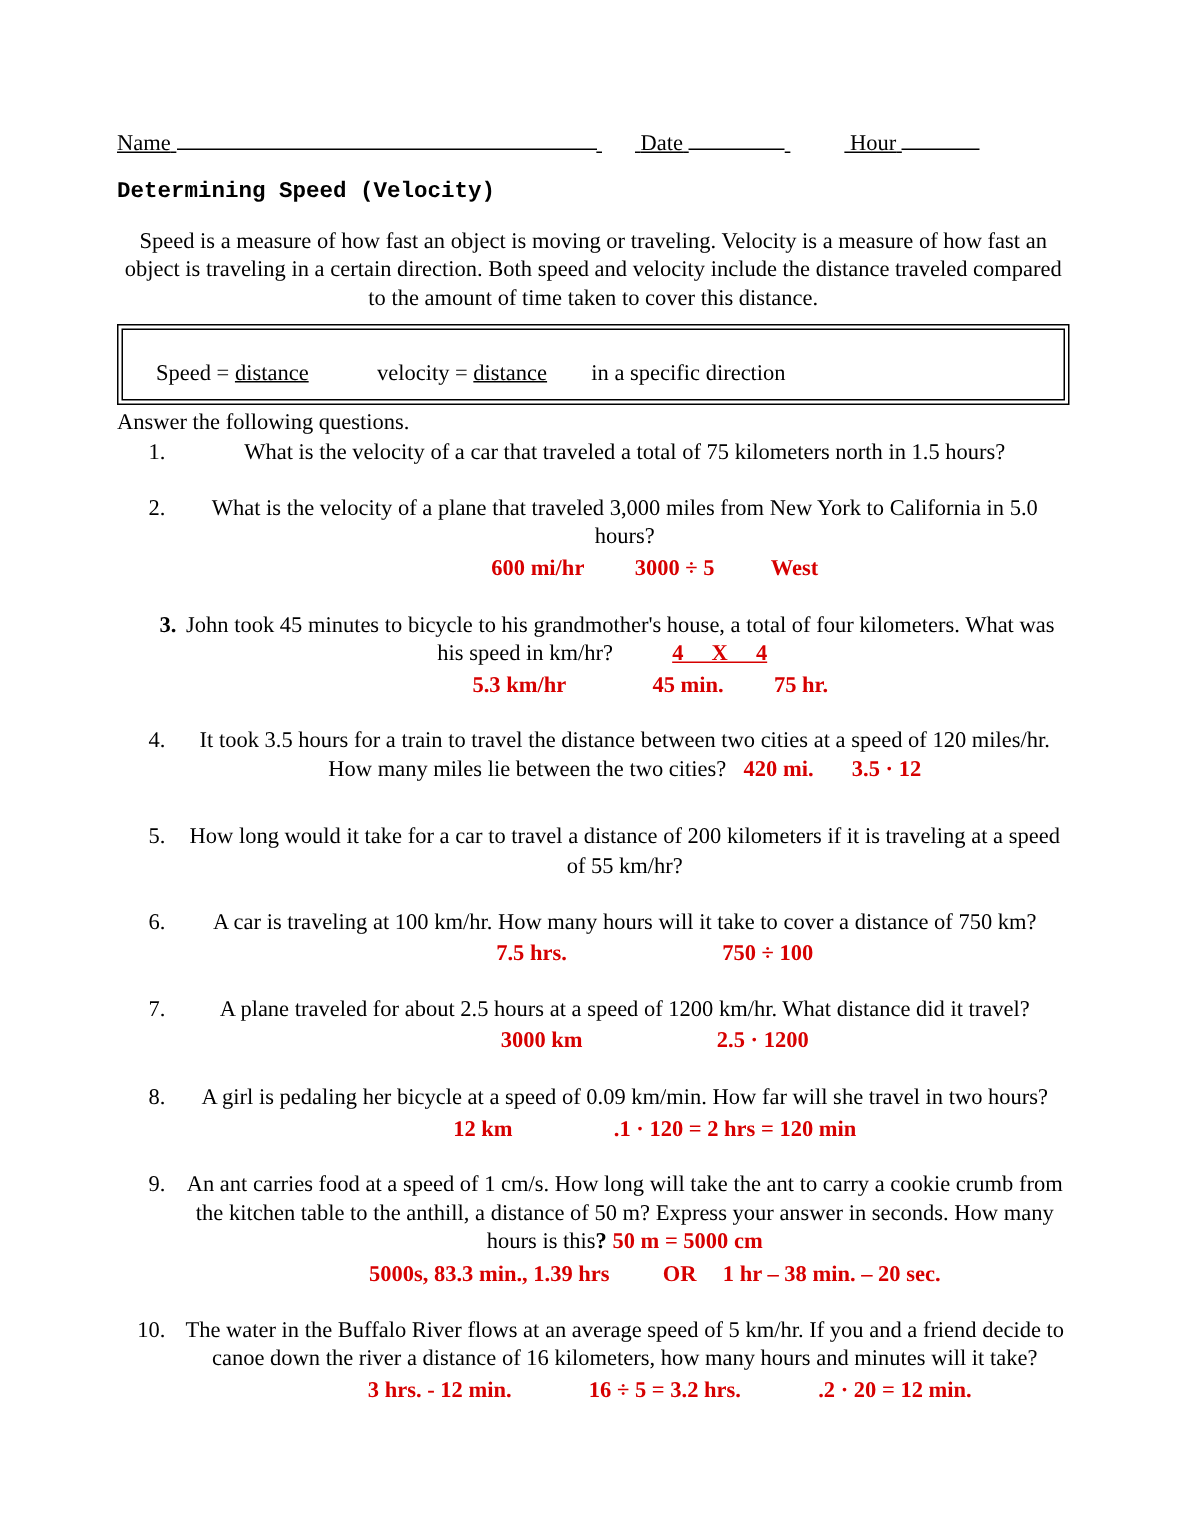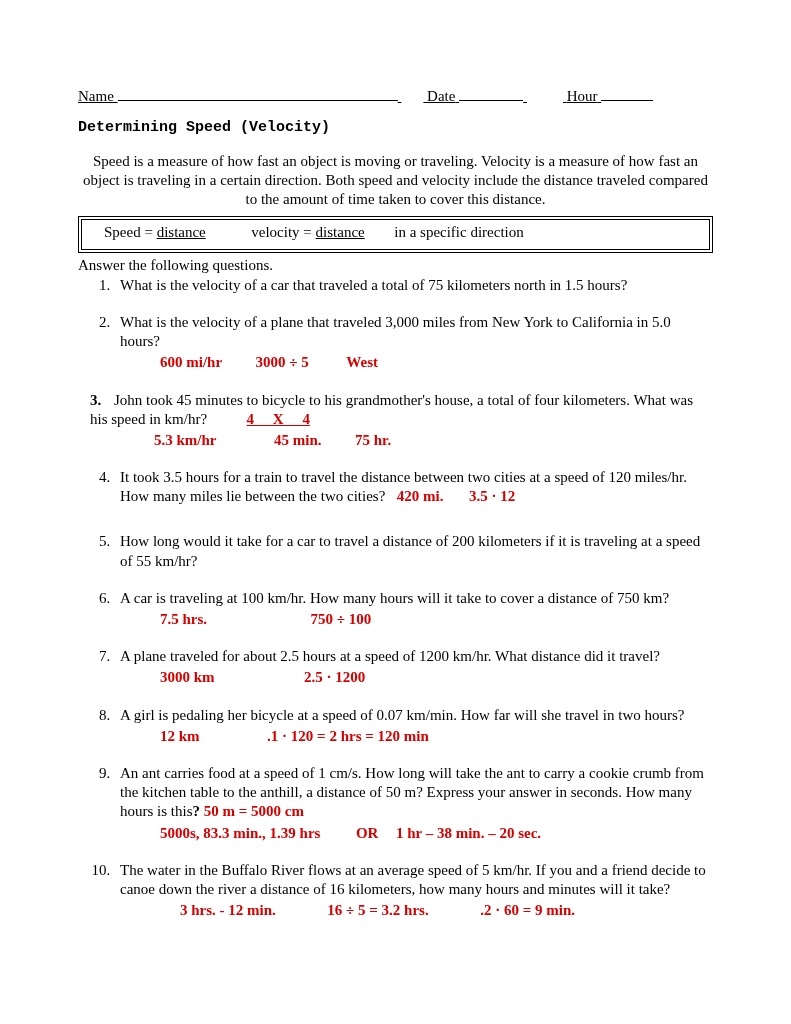--- a/index.html
+++ b/index.html
@@ -30,34 +30,35 @@
     margin-bottom: 16px;
     font-family: Liberation Mono, monospace;
   }
   .intro {
     margin-bottom: 8px;
     line-height: 1.25;
     text-align: center;
   }
   .formula-box {
     border: 4px double #000;
-    padding: 3px 22px 6px 22px;
+    padding: 20px 22px 6px 22px;
     margin: 0 0 4px 0;
     line-height: 1.3;
   }
   .underline { text-decoration: underline; }
   .answer-heading { margin: 4px 0 2px 0; }
   ol.questions {
     margin: 0 0 0 36px;
     padding: 0;
   }
   ol.questions > li {
     margin-bottom: 18px;
     padding-left: 6px;
     line-height: 1.28;
+    text-align: center;
   }
   .red {
     color: #d60000;
     font-weight: bold;
   }
   .ans-line { margin-top: 2px; }
   .indent1 { margin-left: 40px; }
   .gap { display:inline-block; }
 </style>
 </head>
@@ -146,21 +147,21 @@
     <li>
       <span>A plane traveled for about 2.5 hours at a speed of 1200 km/hr.  What distance did it travel?</span>
       <div class="ans-line indent1">
         <span class="red">3000 km</span>
         <span class="gap" style="width:82px"></span>
         <span class="red">2.5  ·  1200</span>
       </div>
     </li>
 
     <li>
-      <span>A girl is pedaling her bicycle at a speed of 0.07 km/min.  How far will she travel in two hours?</span>
+      <span>A girl is pedaling her bicycle at a speed of 0.09 km/min.  How far will she travel in two hours?</span>
       <div class="ans-line indent1">
         <span class="red">12 km</span>
         <span class="gap" style="width:60px"></span>
         <span class="red">.1  ·  120  =  2 hrs  =  120 min</span>
       </div>
     </li>
 
     <li>
       <span>An ant carries food at a speed of 1 cm/s.  How long will take the ant to carry a cookie crumb from the kitchen table to the anthill, a distance of 50 m?  Express your answer in seconds.  How many hours is this</span><b>?  </b><span class="red">50 m  =  5000 cm</span>
       <div class="ans-line indent1">
@@ -172,19 +173,19 @@
       </div>
     </li>
 
     <li>
       <span>The water in the Buffalo River flows at an average speed of 5 km/hr.  If you and a friend decide to canoe down the river a distance of 16 kilometers, how many hours and minutes will it take?</span>
       <div class="ans-line" style="margin-left:60px">
         <span class="red">3 hrs. - 12 min.</span>
         <span class="gap" style="width:44px"></span>
         <span class="red">16 ÷ 5 = 3.2 hrs.</span>
         <span class="gap" style="width:44px"></span>
-        <span class="red">.2 · 60 = 9 min.</span>
+        <span class="red">.2 · 20 = 12 min.</span>
       </div>
     </li>
 
   </ol>
 
 </div>
 
 </body></html>

